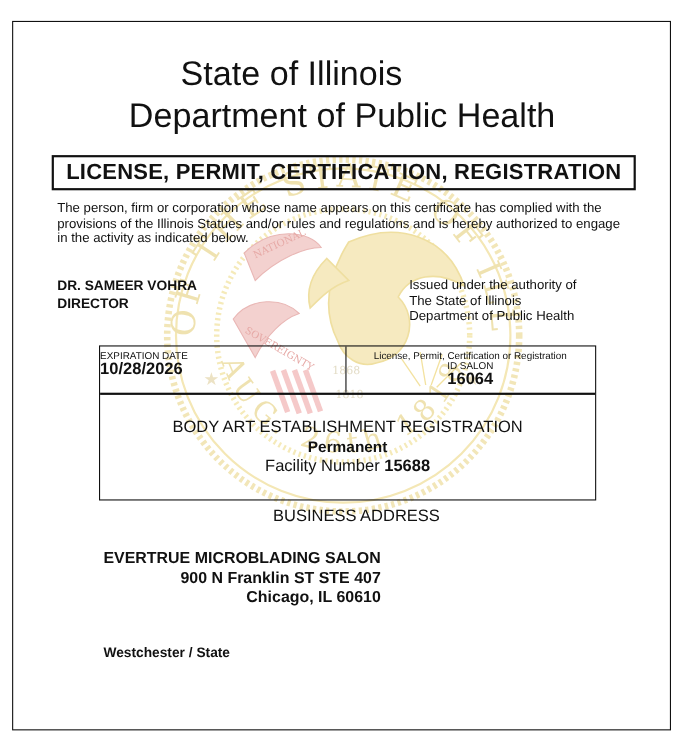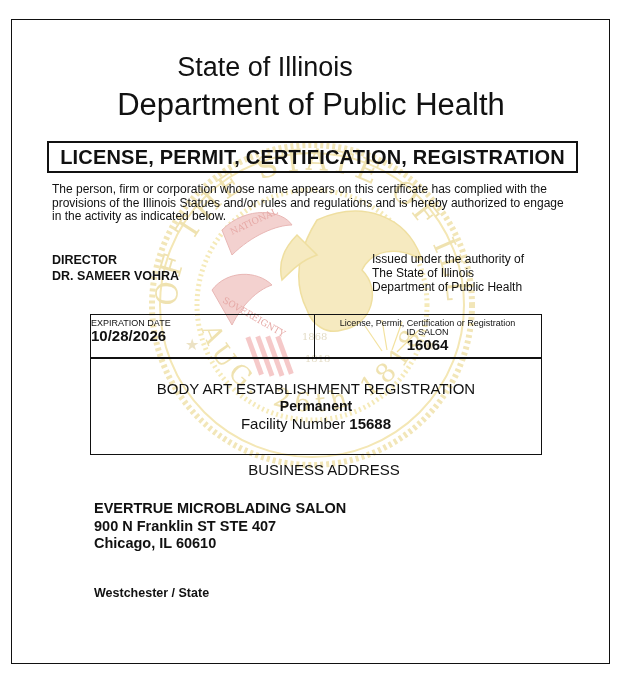--- a/index.html
+++ b/index.html
@@ -29,21 +29,21 @@
     left: 147px;
     top: 140px;
     width: 330px;
     height: 330px;
     pointer-events: none;
   }
   .abs { position: absolute; }
   .title-1 {
     left: 0; width: 530px; top: 49px;
     text-align: center;
-    font-size: 27px;
+    font-size: 31px;
     line-height: 36px;
   }
   .title-2 {
     left: 0; width: 622px; top: 87px;
     text-align: center;
     font-size: 31px;
     line-height: 36px;
   }
   .heading-box {
     left: 47px; top: 141px;
@@ -145,20 +145,21 @@
     left: 0; width: 648px; top: 461px;
     text-align: center;
     font-size: 15px;
     line-height: 18px;
   }
   .address {
     left: 94px; top: 500px;
     font-size: 14.5px;
     font-weight: bold;
     line-height: 17.5px;
+    text-align: right;
   }
   .county {
     left: 94px; top: 586px;
     font-size: 12.5px;
     font-weight: bold;
     line-height: 15px;
   }
 </style>
 </head>
 <body>
@@ -210,22 +211,22 @@
 </svg>
 
 <div class="abs title-1">State of Illinois</div>
 <div class="abs title-2">Department of Public Health</div>
 
 <div class="abs heading-box">LICENSE, PERMIT, CERTIFICATION, REGISTRATION</div>
 
 <div class="abs intro">The person, firm or corporation whose name appears on this certificate has complied with the provisions of the Illinois Statues and/or rules and regulations and is hereby authorized to engage in the activity as indicated below.</div>
 
 <div class="abs director">
+  <div>DR. SAMEER VOHRA</div>
   <div>DIRECTOR</div>
-  <div>DR. SAMEER VOHRA</div>
 </div>
 
 <div class="abs authority">
   <div>Issued under the authority of</div>
   <div>The State of Illinois</div>
   <div>Department of Public Health</div>
 </div>
 
 <div class="abs info-table">
   <div class="info-row-top">

